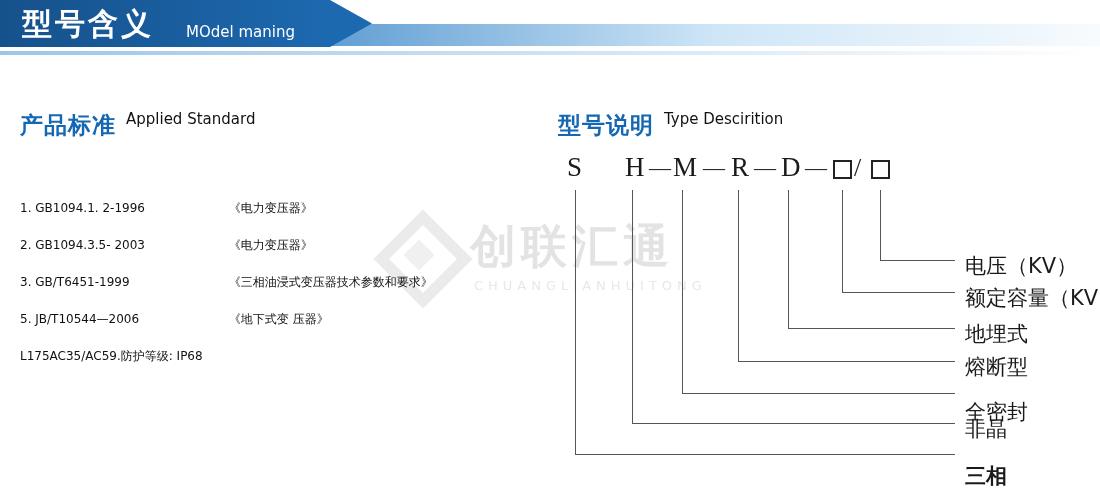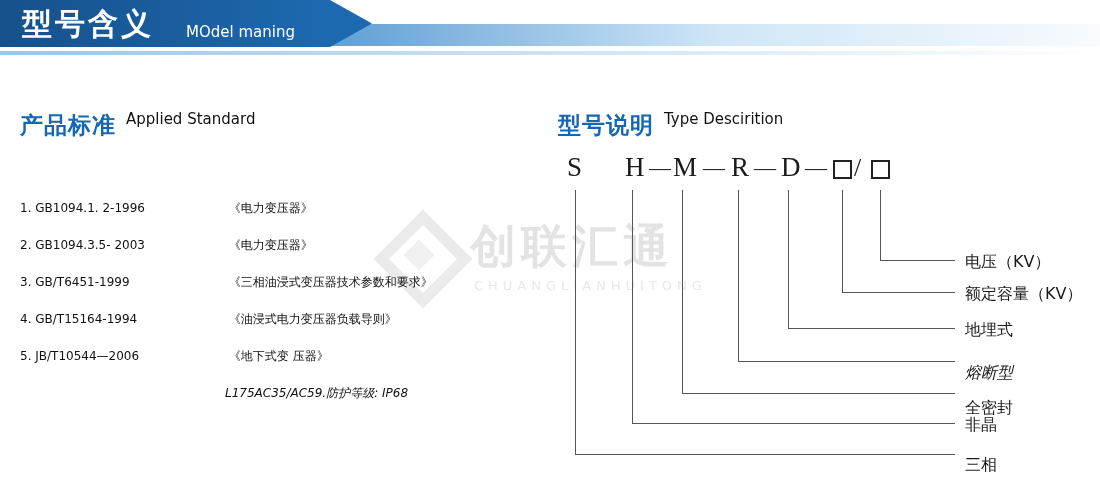--- a/index.html
+++ b/index.html
@@ -34,32 +34,32 @@
   .sec-heading{position:absolute;display:flex;align-items:flex-start;gap:10px;z-index:1;}
   .sec-heading.left{left:20px;top:110px;}
   .sec-heading.right{left:558px;top:110px;}
   .sec-zh{font-size:23px;font-weight:bold;color:#1468b3;letter-spacing:1px;}
   .sec-en{font-size:15px;color:#111;}
 
   
   .std-list{position:absolute;left:20px;top:190px;font-size:12px;z-index:1;}
   .std-item{height:37px;line-height:37px;white-space:nowrap;}
   .std-prefix{display:inline-block;width:205px;}
-  .std-cont{margin-left:205px;height:37px;line-height:37px;white-space:nowrap;font-style:italic;}
+  .std-cont{height:37px;line-height:37px;white-space:nowrap;}
 
   
   .diagram{position:absolute;left:555px;top:152px;width:545px;height:340px;z-index:1;}
   .code-sym{position:absolute;top:0;font-family:"Liberation Serif","DejaVu Serif",serif;
     font-size:27px;color:#1a1a1a;}
   .code-dash{font-size:22px;top:3px;}
   .code-slash{font-size:26px;top:1px;}
   .code-box{position:absolute;top:8px;width:15px;height:15px;border:2px solid #222;}
   .vline{position:absolute;width:1px;background:#555;}
   .hline{position:absolute;height:1px;background:#555;}
-  .dg-label{position:absolute;left:410px;font-size:16px;color:#1a1a1a;white-space:nowrap;}
+  .dg-label{position:absolute;left:410px;font-size:21px;color:#1a1a1a;white-space:nowrap;}
 </style>
 </head>
 <body>
 
 <div class="page">
 
   <div class="banner-stripe"></div>
   <div class="banner-main"></div>
   <span class="banner-title" style="z-index:2;">型号含义</span>
   <span class="banner-subtitle" style="z-index:2;">MOdel maning</span>
@@ -82,24 +82,20 @@
       <span class="std-prefix">1. GB1094.1. 2-1996</span>
       <span class="std-title">《电力变压器》</span>
     </div>
     <div class="std-item">
       <span class="std-prefix">2. GB1094.3.5- 2003</span>
       <span class="std-title">《电力变压器》</span>
     </div>
     <div class="std-item">
       <span class="std-prefix">3. GB/T6451-1999</span>
       <span class="std-title">《三相油浸式变压器技术参数和要求》</span>
-    </div>
-    <div class="std-item">
-      <span class="std-prefix">4. GB/T15164-1994</span>
-      <span class="std-title">《油浸式电力变压器负载导则》</span>
     </div>
     <div class="std-item">
       <span class="std-prefix">5. JB/T10544—2006</span>
       <span class="std-title">《地下式变 压器》</span>
     </div>
     <div class="std-cont">L175AC35/AC59.防护等级: IP68</div>
   </div>
 
   <div class="sec-heading right">
     <span class="sec-zh">型号说明</span>
@@ -133,19 +129,19 @@
     <div class="hline" style="left:287px;top:140px;width:113px;"></div>
     <div class="hline" style="left:233px;top:176px;width:167px;"></div>
     <div class="hline" style="left:183px;top:209px;width:217px;"></div>
     <div class="hline" style="left:127px;top:241px;width:273px;"></div>
     <div class="hline" style="left:77px;top:271px;width:323px;"></div>
     <div class="hline" style="left:20px;top:302px;width:380px;"></div>
 
     <span class="dg-label" style="top:100px;">电压（KV）</span>
     <span class="dg-label" style="top:132px;">额定容量（KV）</span>
     <span class="dg-label" style="top:168px;">地埋式</span>
-    <span class="dg-label" style="top:211px;font-style:italic;">熔断型</span>
+    <span class="dg-label" style="top:201px;">熔断型</span>
     <span class="dg-label" style="top:246px;">全密封</span>
     <span class="dg-label" style="top:263px;">非晶</span>
-    <span class="dg-label" style="top:303px;">三相</span>
+    <span class="dg-label" style="top:310px;font-weight:bold;">三相</span>
   </div>
 
 </div>
 
 </body></html>

